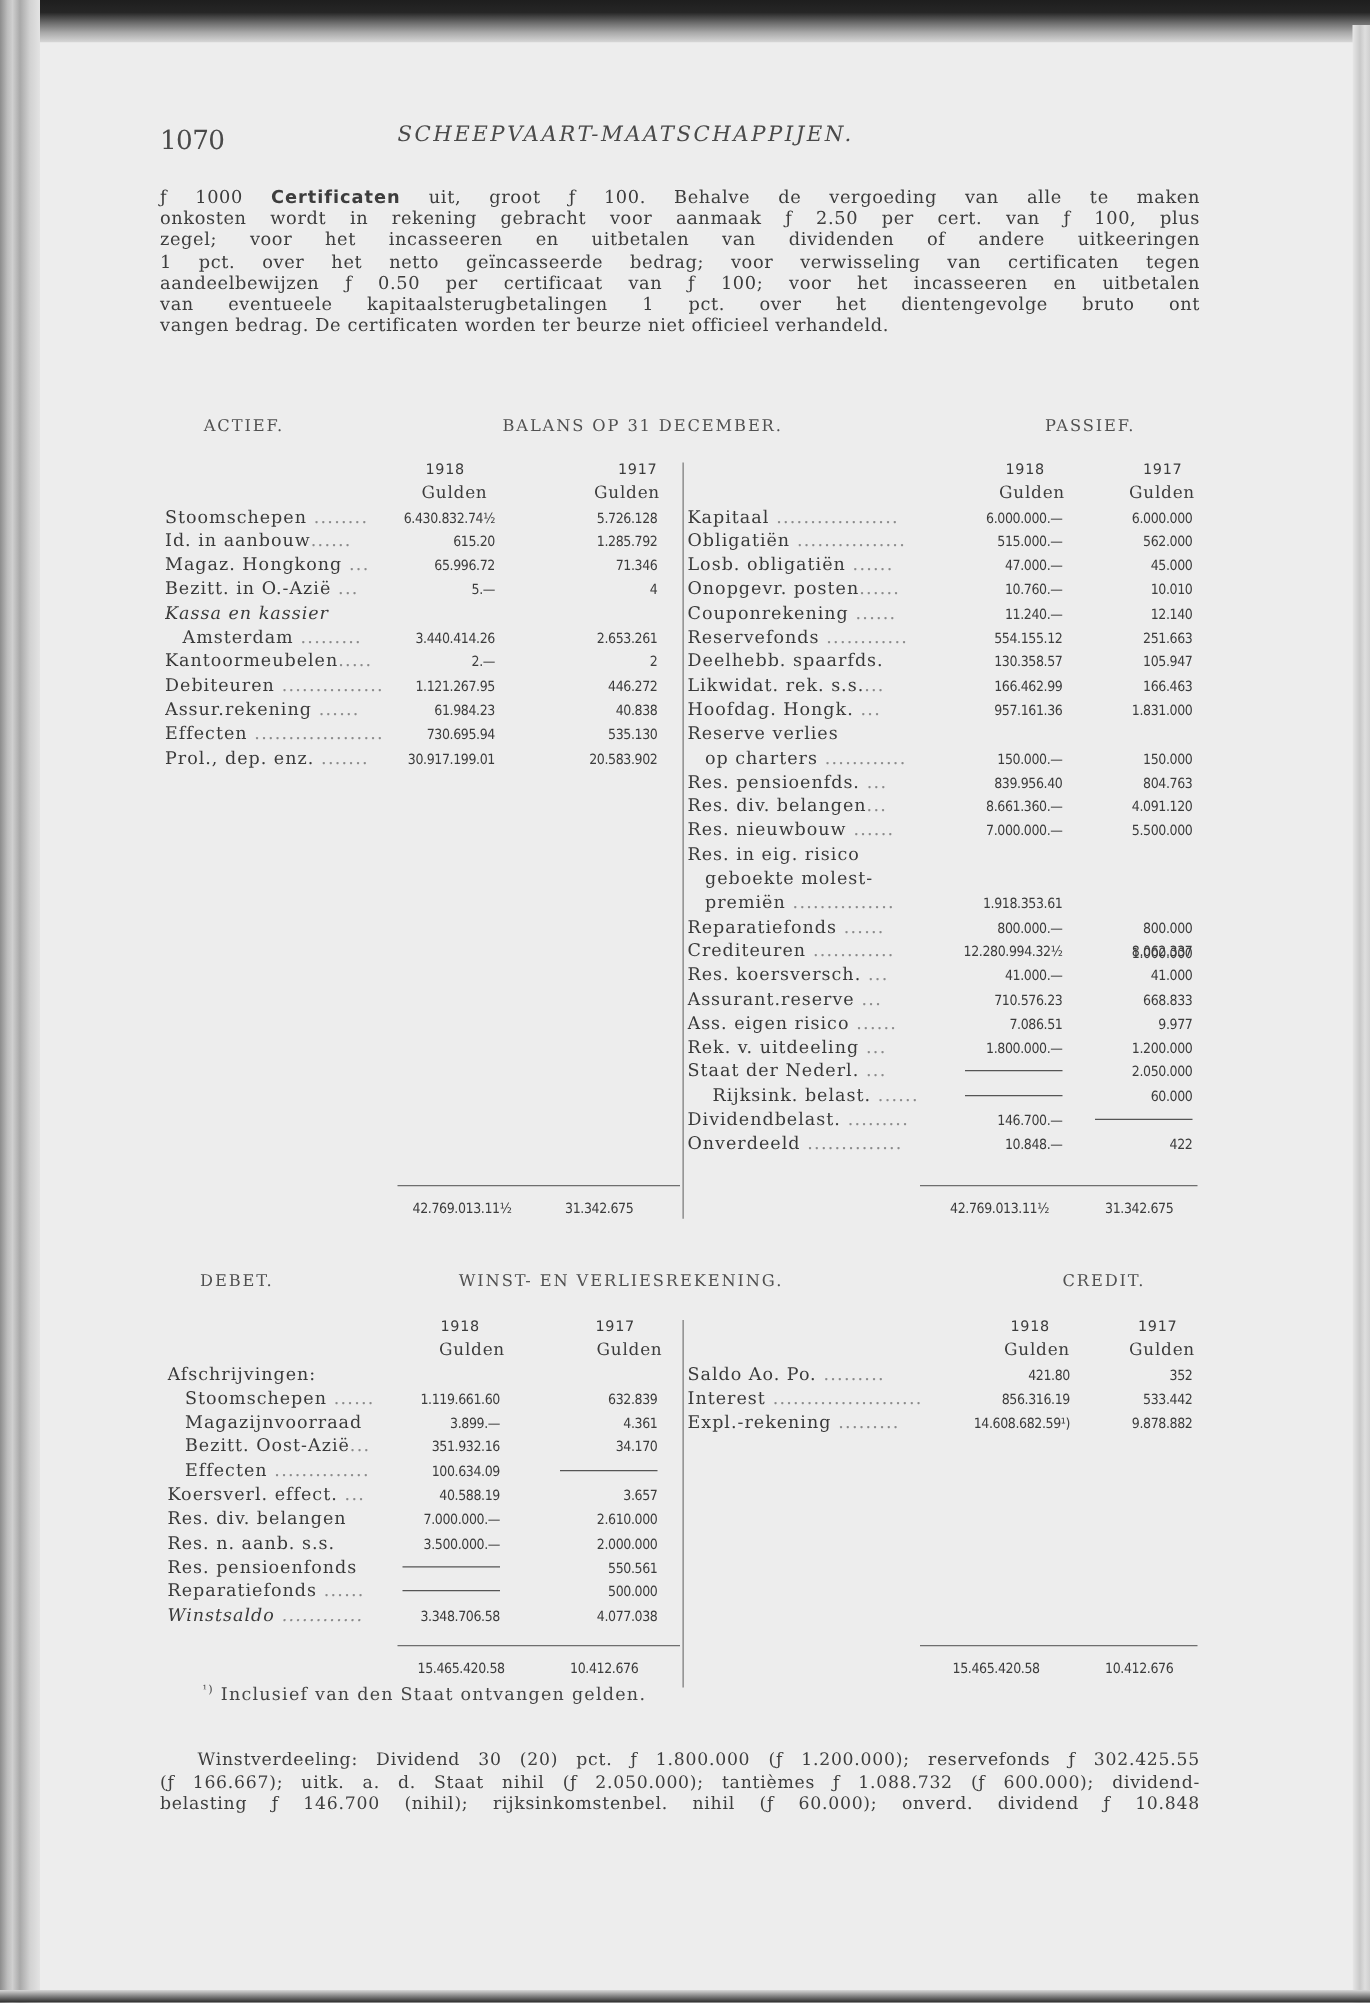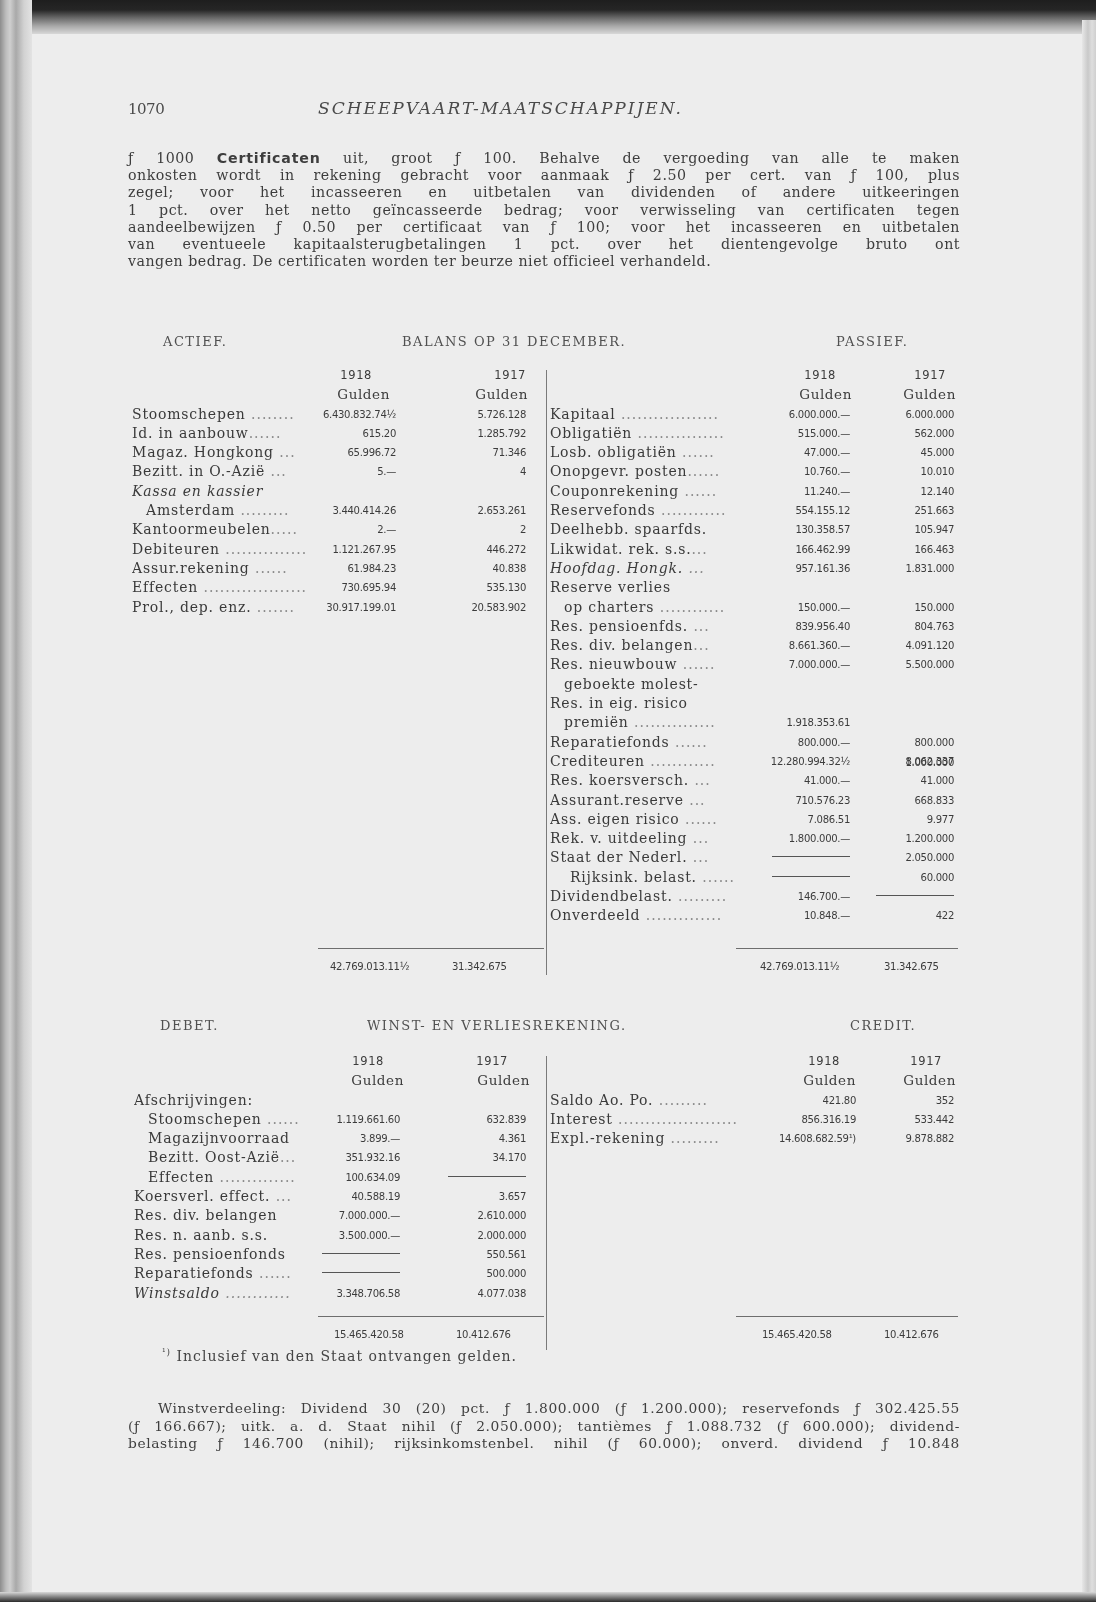--- a/index.html
+++ b/index.html
@@ -25,21 +25,21 @@
   .bottom-edge {
     position: absolute; left: 0; bottom: 0; width: 1096px; height: 10px;
     background: linear-gradient(#d8d8d8, #2a2a2a);
   }
   .page {
     position: absolute; left: 32px; top: 34px; right: 14px; bottom: 10px;
     background: #ededed;
   }
   .abs { position: absolute; white-space: nowrap; }
 
-  .page-number { left: 128px; top: 100px; font-size: 15px; color: #4a4a4a; letter-spacing: -0.5px; }
+  .page-number { left: 128px; top: 100px; font-size: 21px; color: #4a4a4a; letter-spacing: -0.5px; }
   .running-head { left: 318px; top: 98px; font-size: 17px; font-style: italic; letter-spacing: 2px; color: #4a4a4a; }
 
   .intro { left: 128px; top: 150px; width: 832px; font-size: 14.2px; line-height: 17.2px; color: #3d3d3d; letter-spacing: 0.5px; }
   .intro .line { display: block; text-align: justify; text-align-last: justify; white-space: nowrap; }
   .intro .line.last { text-align-last: left; }
   .intro b { font-family: "DejaVu Sans", "Liberation Sans", sans-serif; font-weight: bold; letter-spacing: 0.8px; }
 
   .section-label { font-size: 13px; letter-spacing: 1.5px; color: #505050; }
 
   .tbl { position: absolute; font-size: 14px; line-height: 19.3px; color: #3a3a3a; }
@@ -208,21 +208,21 @@
         <span class="label" style="width: 204px;"><span>Deelhebb. spaarfds.</span><span class="dots"></span></span>
         <span class="v1" style="right: 106px;">130.358.57</span>
         <span class="v2" style="right: 2px;">105.947</span>
       </div>
       <div class="row">
         <span class="label" style="width: 204px;"><span>Likwidat. rek. s.s.</span><span class="dots">...</span></span>
         <span class="v1" style="right: 106px;">166.462.99</span>
         <span class="v2" style="right: 2px;">166.463</span>
       </div>
       <div class="row">
-        <span class="label" style="width: 204px; font-style: italic;"><span>Hoofdag. Hongk.</span><span class="dots"> ...</span></span>
+        <span class="label" style="width: 204px;"><span>Hoofdag. Hongk.</span><span class="dots"> ...</span></span>
         <span class="v1" style="right: 106px;">957.161.36</span>
         <span class="v2" style="right: 2px;">1.831.000</span>
       </div>
       <div class="row">
         <span class="label" style="width: 204px;"><span>Reserve verlies</span><span class="dots"></span></span>
         <span class="v1" style="right: 106px;"></span>
         <span class="v2" style="right: 2px;"></span>
       </div>
       <div class="row">
         <span class="label indent1" style="width: 204px;"><span>op charters</span><span class="dots"> ............</span></span>
@@ -238,26 +238,26 @@
         <span class="label" style="width: 204px;"><span>Res. div. belangen</span><span class="dots">...</span></span>
         <span class="v1" style="right: 106px;">8.661.360.—</span>
         <span class="v2" style="right: 2px;">4.091.120</span>
       </div>
       <div class="row">
         <span class="label" style="width: 204px;"><span>Res. nieuwbouw</span><span class="dots"> ......</span></span>
         <span class="v1" style="right: 106px;">7.000.000.—</span>
         <span class="v2" style="right: 2px;">5.500.000</span>
       </div>
       <div class="row">
-        <span class="label indent1" style="width: 204px;"><span>geboekte molest-</span><span class="dots"></span></span>
+        <span class="label" style="width: 204px;"><span>Res. in eig. risico</span><span class="dots"></span></span>
         <span class="v1" style="right: 106px;"></span>
         <span class="v2" style="right: 2px;"></span>
       </div>
       <div class="row">
-        <span class="label" style="width: 204px;"><span>Res. in eig. risico</span><span class="dots"></span></span>
+        <span class="label indent1" style="width: 204px;"><span>geboekte molest-</span><span class="dots"></span></span>
         <span class="v1" style="right: 106px;"></span>
         <span class="v2" style="right: 2px;"></span>
       </div>
       <div class="row">
         <span class="label indent1" style="width: 204px;"><span>premiën</span><span class="dots"> ...............</span></span>
         <span class="v1" style="right: 106px;">1.918.353.61</span>
         <span class="v2" style="right: 2px; margin-top: 40px;">1.000.000</span>
       </div>
       <div class="row">
         <span class="label" style="width: 204px;"><span>Reparatiefonds</span><span class="dots"> ......</span></span>

